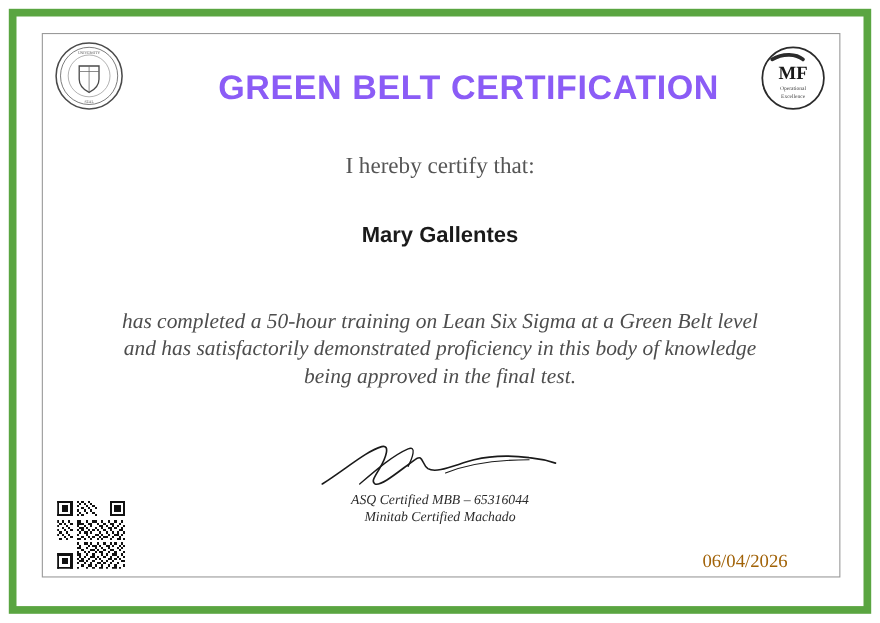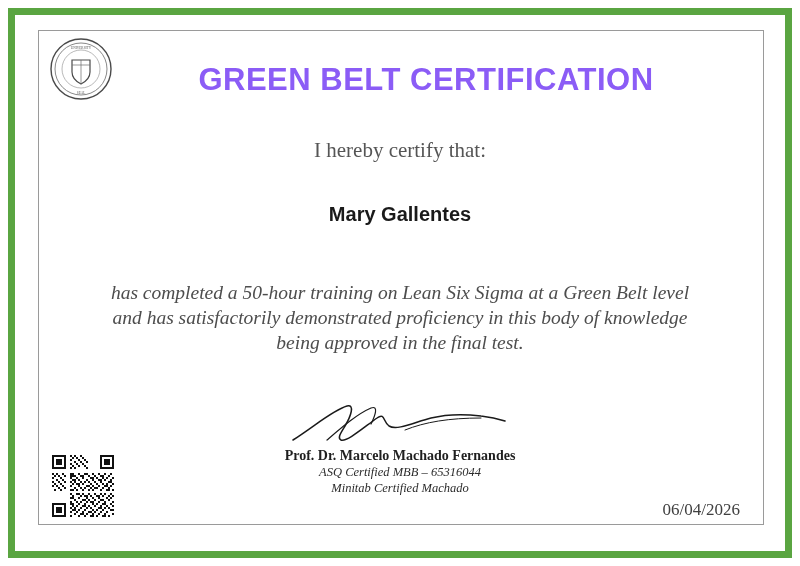--- a/index.html
+++ b/index.html
@@ -150,27 +150,27 @@
     position: absolute;
     left: 52px;
     top: 455px;
     width: 62px;
     height: 62px;
   }
   .qr svg { display: block; }
 
   .issue-date {
     position: absolute;
-    left: 560px;
+    left: 536px;
     top: 500px;
     width: 180px;
     text-align: right;
     font-family: "Liberation Serif", serif;
     font-size: 17px;
-    color: #404040;
+    color: #a16207;
   }
 </style>
 </head>
 <body>
 
 <div class="page">
 
   <div class="cert-outer-border"></div>
 
   <div class="cert-inner-frame"></div>
@@ -181,38 +181,46 @@
       <circle cx="31" cy="31" r="26" fill="#ffffff" stroke="#6a6a6a" stroke-width="0.8"></circle>
       <circle cx="31" cy="31" r="19" fill="#ffffff" stroke="#8a8a8a" stroke-width="0.6"></circle>
       <path d="M22 22 h18 v12 c0 6 -5 10 -9 12 c-4 -2 -9 -6 -9 -12 z" fill="#ffffff" stroke="#4a4a4a" stroke-width="1.2"></path>
       <line x1="22" y1="27" x2="40" y2="27" stroke="#6a6a6a" stroke-width="0.7"></line>
       <line x1="31" y1="22" x2="31" y2="46" stroke="#6a6a6a" stroke-width="0.7"></line>
       <text x="31" y="11" text-anchor="middle" font-family="Liberation Serif, serif" font-size="3.4" fill="#555555">UNIVERSITY</text>
       <text x="31" y="56" text-anchor="middle" font-family="Liberation Serif, serif" font-size="3.4" fill="#555555">SEAL</text>
     </svg>
   </div>
 
+  <div class="mf-logo">
+    <svg width="62" height="62" viewBox="0 0 62 62">
+      <circle cx="31" cy="31" r="28" fill="#ffffff" stroke="#2b2b2b" stroke-width="1.6"></circle>
+      <path d="M12 14 C22 8 34 9 40 14" fill="none" stroke="#2b2b2b" stroke-width="3.4" stroke-linecap="round"></path>
+      <text x="31" y="32" text-anchor="middle" font-family="Liberation Serif, serif" font-weight="bold" font-size="17" fill="#1a1a1a">MF</text>
+      <text x="31" y="42" text-anchor="middle" font-family="Liberation Serif, serif" font-size="5" fill="#444444">Operational</text>
+      <text x="31" y="49" text-anchor="middle" font-family="Liberation Serif, serif" font-size="5" fill="#444444">Excellence</text>
+    </svg>
+  </div>
 
   <div class="title">GREEN BELT CERTIFICATION</div>
 
   <div class="certify-line">I hereby certify that:</div>
 
   <div class="recipient">Mary Gallentes</div>
 
   <div class="body-text">has completed a 50-hour training on Lean Six Sigma at a Green Belt level and has satisfactorily demonstrated proficiency in this body of knowledge being approved in the final test.</div>
 
   <div class="signature-block">
     <div class="signature-mark">
       <svg width="230" height="46" viewBox="0 0 230 46">
         <path d="M8 40 C30 26 48 10 62 6 C70 4 66 16 60 26 C56 33 52 38 56 40 C62 42 78 28 92 18 C100 12 98 22 104 26 C112 31 130 22 146 18 C162 14 180 14 196 16 C206 17 214 19 220 21" fill="none" stroke="#1a1a1a" stroke-width="1.5" stroke-linecap="round"></path>
         <path d="M42 40 C56 28 72 14 86 8 C94 5 90 16 86 24" fill="none" stroke="#1a1a1a" stroke-width="1.2" stroke-linecap="round"></path>
         <path d="M120 30 C140 22 164 18 196 18" fill="none" stroke="#1a1a1a" stroke-width="1" stroke-linecap="round"></path>
       </svg>
     </div>
-    <div class="signer-name">Prof. Dr. Marcelo Machado Fernandes</div>
     <div class="signer-line">ASQ Certified MBB – 65316044</div>
     <div class="signer-line">Minitab Certified Machado</div>
   </div>
 
   <div class="qr">
     <svg width="62" height="62" viewBox="0 0 31 31" shape-rendering="crispEdges">
       <rect x="0" y="0" width="31" height="31" fill="#ffffff"></rect>
       <g fill="#111111">
         <rect x="0" y="0" width="7" height="1"></rect>
           <rect x="0" y="6" width="7" height="1"></rect>

